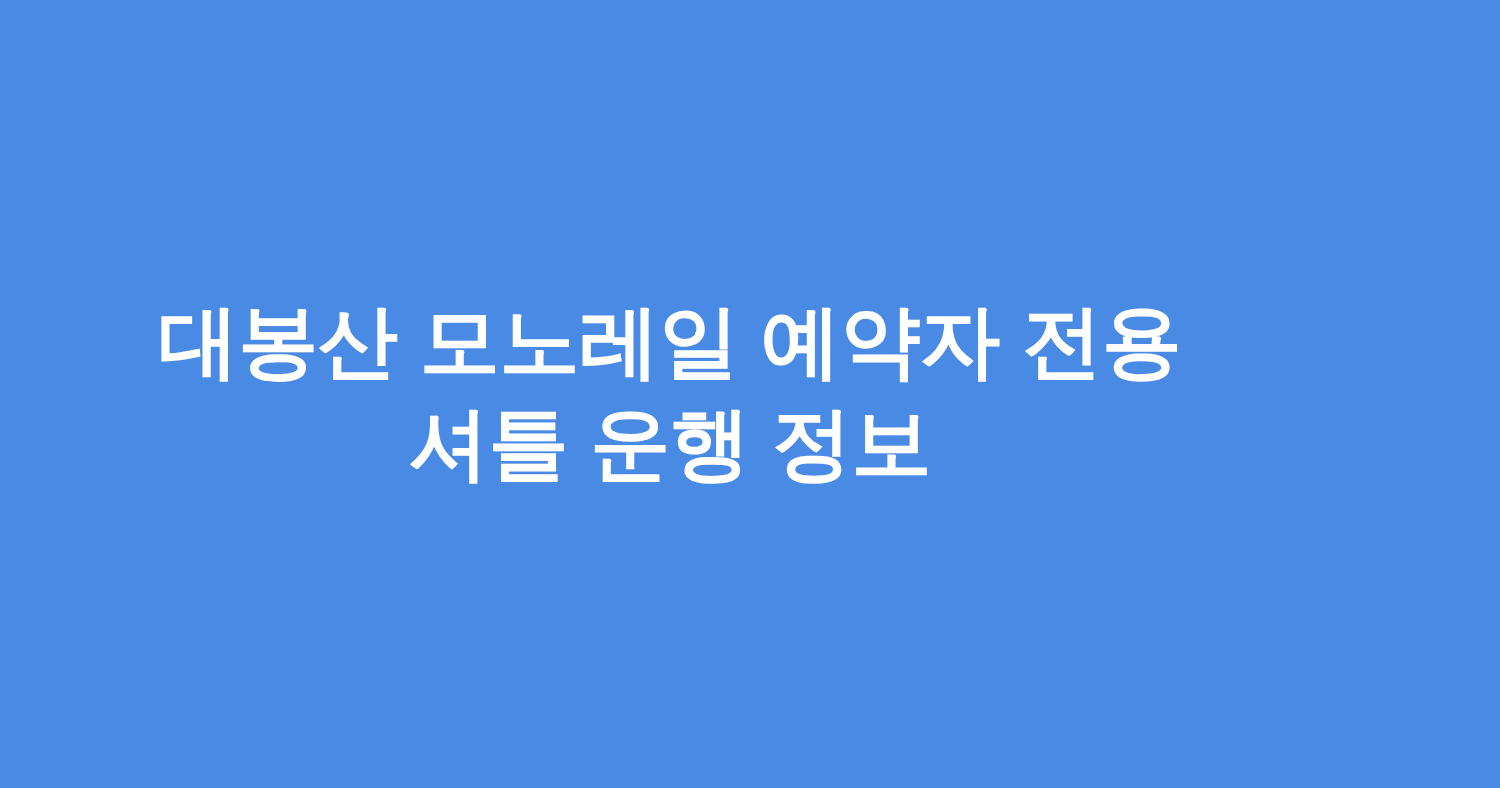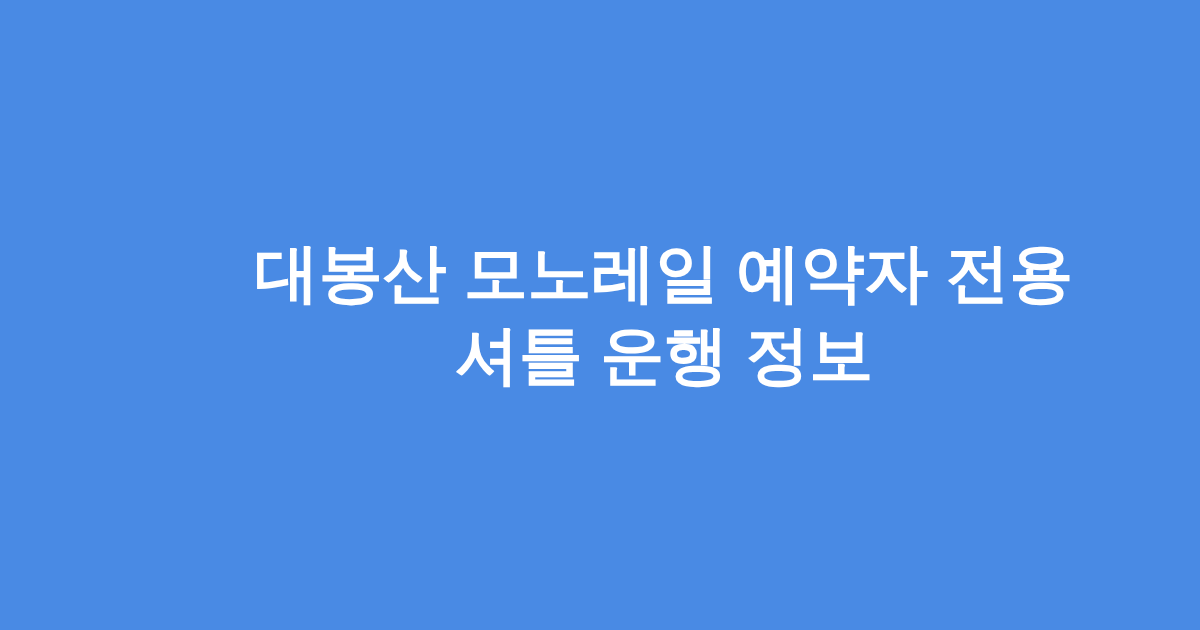--- a/index.html
+++ b/index.html
@@ -25,21 +25,21 @@
     display: flex;
     align-items: center;
     justify-content: center;
     padding: 0 56px;
   }
 
   .og-card__inner {
     width: 100%;
     display: flex;
     flex-direction: column;
-    align-items: flex-end;
+    align-items: flex-start;
     justify-content: center;
   }
 
   .og-card__title {
     margin: 0;
     width: 100%;
     max-width: 960px;
     color: #ffffff;
     font-family: "Liberation Sans", "DejaVu Sans", sans-serif;
     font-size: 64px;

